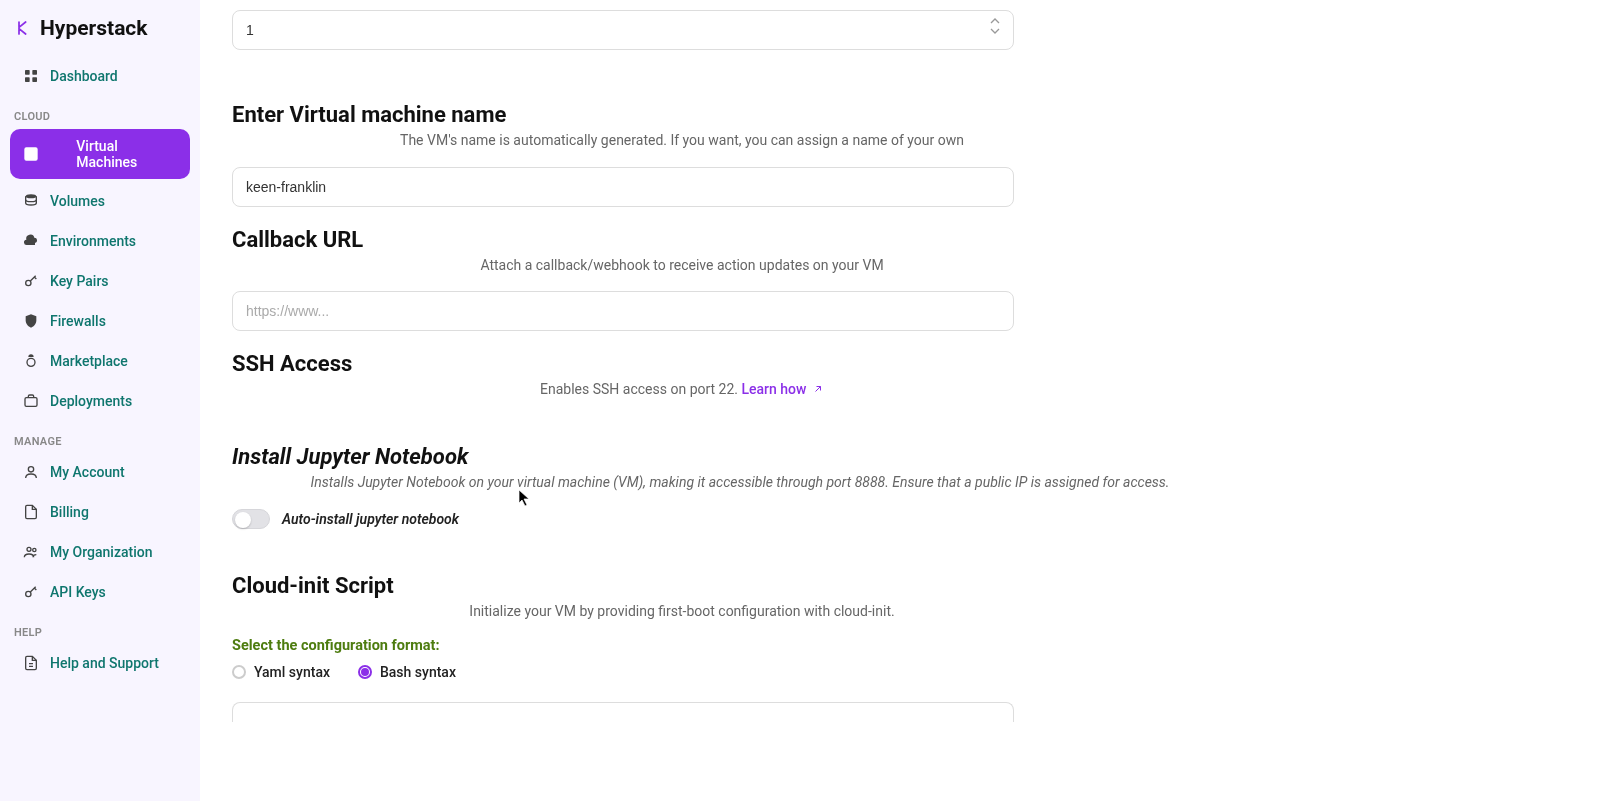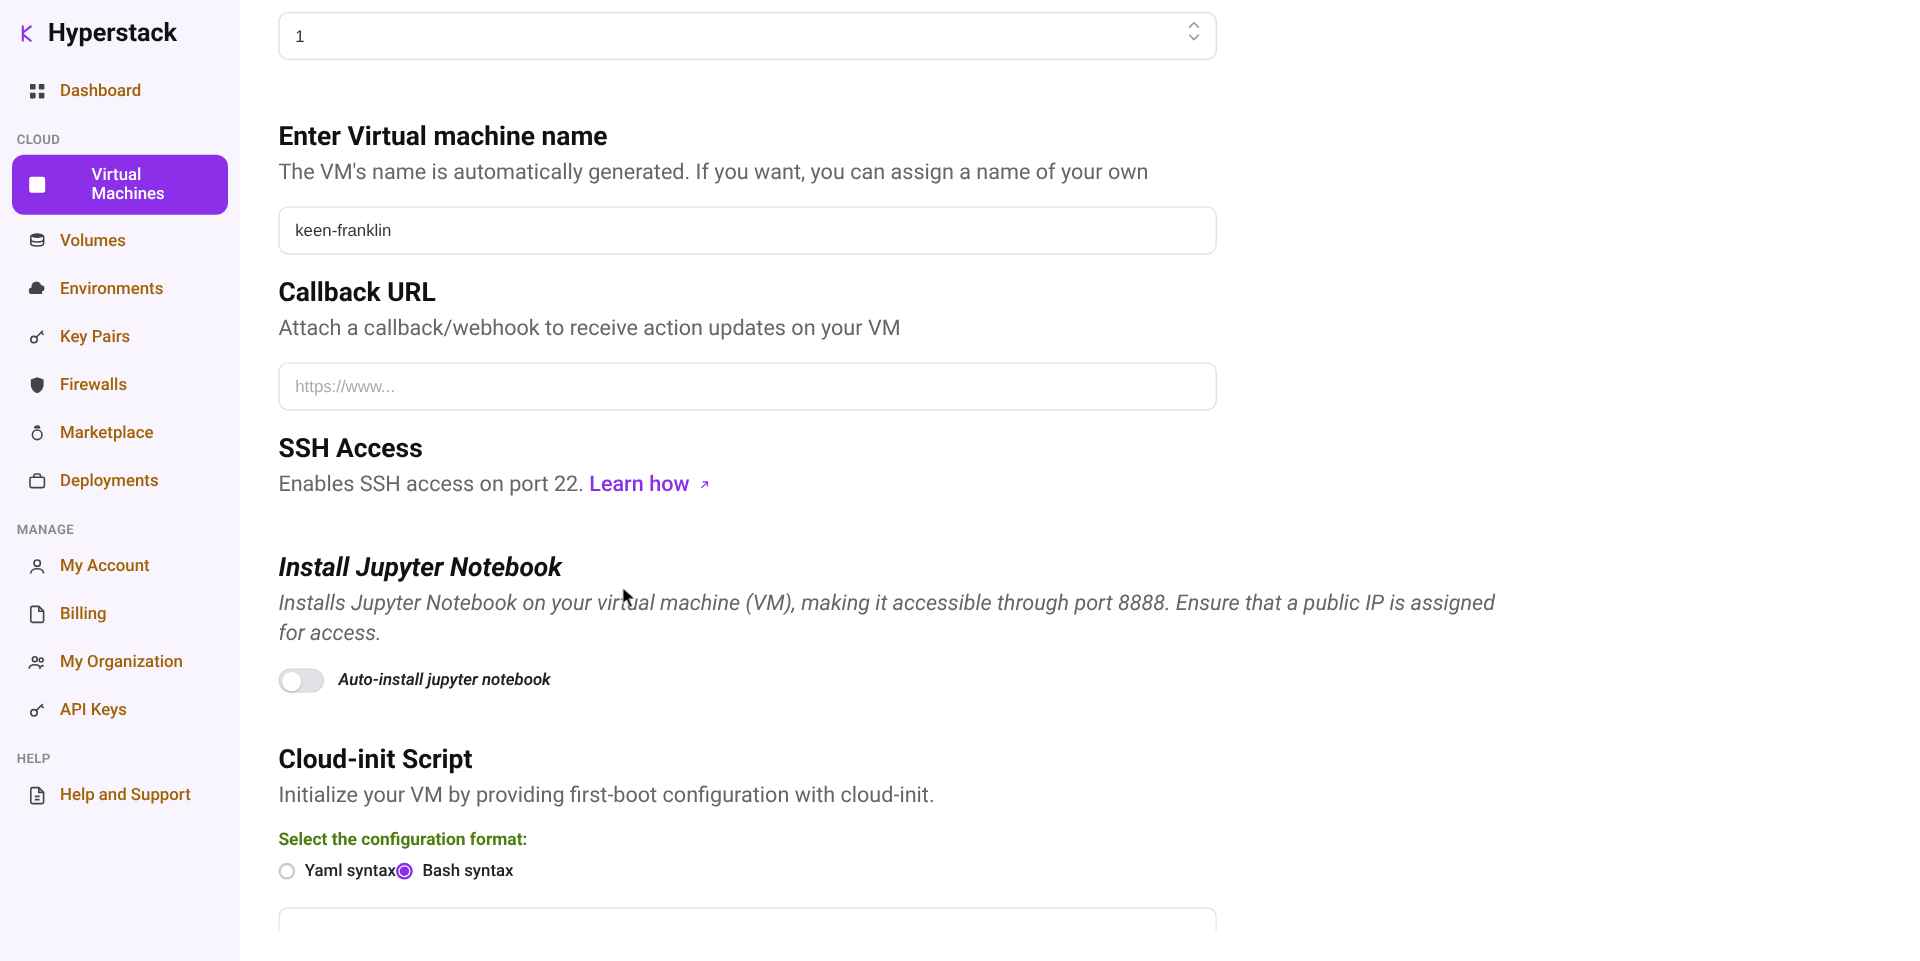--- a/index.html
+++ b/index.html
@@ -4,53 +4,53 @@
 <style>
   * { box-sizing: border-box; margin: 0; padding: 0; }
   body { font-family: -apple-system, BlinkMacSystemFont, "Segoe UI", Roboto, Helvetica, Arial, sans-serif; color: #111; background: #fff; }
   .app { display: flex; width: 1288px; height: 801px; overflow: hidden; }
 
   
   .sidebar { width: 200px; background: #f8f5ff; display: flex; flex-direction: column; padding: 12px 10px; flex-shrink: 0; }
   .brand { display: flex; align-items: center; gap: 8px; padding: 4px 4px 18px 4px; }
   .brand-name { font-size: 21px; font-weight: 700; color: #111; }
   .nav-section-label { font-size: 11px; font-weight: 600; color: #888; letter-spacing: 0.3px; padding: 12px 4px 6px 4px; }
-  .nav-item { display: flex; align-items: center; gap: 10px; padding: 9px 12px; border-radius: 10px; font-size: 14px; font-weight: 500; color: #a16207; cursor: pointer; margin-bottom: 4px; }
+  .nav-item { display: flex; align-items: center; gap: 10px; padding: 9px 12px; border-radius: 10px; font-size: 14px; font-weight: 500; color: #0f766e; cursor: pointer; margin-bottom: 4px; }
   .nav-item.active { background: #8b2fe8; color: #fff; gap: 37px; }
   .nav-item.active .nav-icon svg { stroke: #fff; fill: #fff; }
   .nav-icon { width: 18px; height: 18px; display: flex; align-items: center; justify-content: center; color: #444; }
   .nav-item.active .nav-icon { color: #fff; }
   .nav-icon svg { width: 16px; height: 16px; }
 
   
   .main { flex: 1; padding: 10px 40px 40px 32px; overflow-y: auto; }
   .section { margin-bottom: 20px; max-width: 900px; }
   .section-title { font-size: 22px; font-weight: 700; color: #111; margin-bottom: 4px; }
-  .section-desc { font-size: 18px; color: #666; margin-bottom: 16px; line-height: 1.4; }
+  .section-desc { font-size: 14px; color: #666; margin-bottom: 16px; line-height: 1.4; text-align: center; }
   .section-desc a { color: #8b2fe8; text-decoration: none; font-weight: 500; }
   .ext-icon { display: inline-block; vertical-align: middle; margin-left: 2px; }
   .input-text, .input-num { width: 782px; padding: 11px 13px; border: 1px solid #ddd; border-radius: 8px; font-size: 14px; color: #333; background: #fff; }
   .input-text::placeholder { color: #aaa; }
   .num-wrap { position: relative; width: 782px; }
   .num-wrap .spinner { position: absolute; right: 8px; top: 6px; width: 16px; display: flex; flex-direction: column; gap:0; color: #999; }
   .spinner svg { width: 10px; height: 10px; cursor: pointer; }
 
   
   .toggle-row { display: flex; align-items: center; gap: 12px; margin-top: 4px;}
   .toggle { width: 38px; height: 20px; border-radius: 20px; position: relative; cursor: pointer; transition: background .2s; }
   .toggle .knob { position: absolute; top: 2px; width: 16px; height: 16px; background: #fff; border-radius: 50%; transition: left .2s; box-shadow: 0 1px 2px rgba(0,0,0,0.2); }
   .toggle.on { background: #8b2fe8; }
   .toggle.on .knob { left: 20px; }
   .toggle.off { background: #e2e2e6; border:1px solid #d6d6da;}
   .toggle.off .knob { left: 2px; }
   .toggle-label { font-size: 14px; font-weight: 600; color: #222; }
 
   
   .subhead { font-size: 14.5px; font-weight: 700; color: #4d7c0f; margin-top: 10px; margin-bottom: 10px; }
-  .radio-row { display: flex; align-items: flex-end; }
+  .radio-row { display: flex; gap: 28px; align-items: flex-end; }
   .radio-opt { display: flex; align-items: center; gap: 8px; cursor: pointer; }
   .radio-dot { width: 14px; height: 14px; border-radius: 50%; border: 2px solid #ccc; display: inline-block; position: relative;}
   .radio-opt.selected .radio-dot { border-color: #8b2fe8; }
   .radio-opt.selected .radio-dot::after { content: ""; position: absolute; width: 8px; height: 8px; background: #8b2fe8; border-radius: 50%; top: 1px; left: 1px; }
   .radio-lbl { font-size: 14px; color: #222; font-weight: 500;}
 
   .cursor { position: fixed; width: 12px; height: 18px; pointer-events: none; }
   .script-stub { width: 782px; height: 20px; border: 1px solid #ddd; border-top-left-radius: 8px; border-top-right-radius: 8px; border-bottom: none; margin-top: 22px; background:#fff;}
 </style>
 </head>

